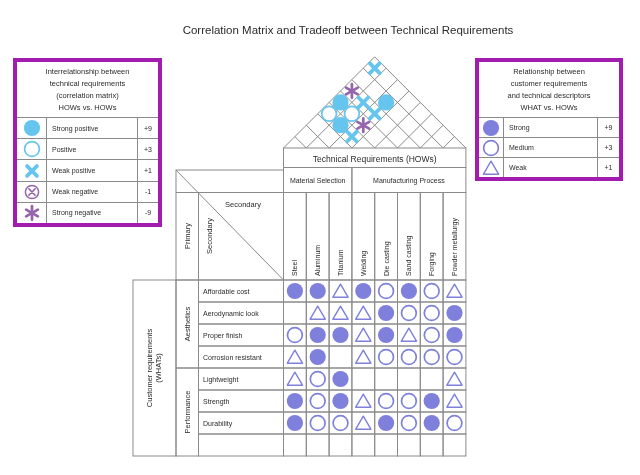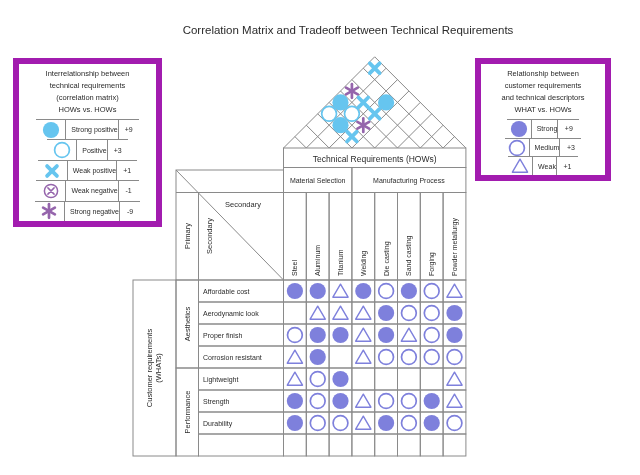--- a/index.html
+++ b/index.html
@@ -1,21 +1,21 @@
 <!DOCTYPE html>
 <html><head>
 <meta charset="utf-8">
 <style>
   html,body{margin:0;padding:0;background:#fff;}
   .canvas{position:relative;width:640px;height:475px;background:#fff;overflow:hidden;
           font-family:"Liberation Sans",sans-serif;}
   .title{position:absolute;top:24px;left:0;width:100%;text-align:center;
          font-size:11.5px;color:#2b2b2b;padding-left:28px;}
-  .legend{position:absolute;border:6px solid #a21caf;background:#fff;
-          display:flex;flex-direction:column;box-sizing:border-box;align-items:center;}
+  .legend{position:absolute;border:4px solid #a21caf;background:#fff;
+          display:flex;flex-direction:column;box-sizing:border-box;}
   .legend-title{flex:0 0 55px;display:flex;align-items:center;justify-content:center;
                 text-align:center;white-space:pre-line;font-size:7.5px;line-height:12px;
                 color:#2b2b2b;padding:0 2px;}
   .legend-row{flex:1;display:flex;border-top:1px solid #8a8a8a;align-items:stretch;min-height:0;}
   .licon{border-right:1px solid #8a8a8a;display:flex;align-items:center;justify-content:center;flex:none;}
   .llabel{flex:1;display:flex;align-items:center;padding-left:5px;font-size:7px;color:#2b2b2b;}
   .lvalue{border-left:1px solid #8a8a8a;display:flex;align-items:center;justify-content:center;
           font-size:7px;color:#2b2b2b;flex:none;}
   #house-svg{position:absolute;left:0;top:0;}
   svg text{font-family:"Liberation Sans",sans-serif;}
@@ -84,21 +84,21 @@
               <path d="M0,-6.8L0,6.8" stroke="#9565AC" stroke-width="2.7" stroke-linecap="round" transform="rotate(60)" fill="none"></path>
               <path d="M0,-6.8L0,6.8" stroke="#9565AC" stroke-width="2.7" stroke-linecap="round" transform="rotate(120)" fill="none"></path>
             </g>
           </svg>
         </div>
         <div class="llabel">Strong negative</div>
         <div class="lvalue" style="width: 20px;">-9</div>
       </div>
     </div>
 
-  <div class="legend" id="legend-right" style="left:475px;top:58px;width:136px;height:123px;">
+  <div class="legend" id="legend-right" style="left:475px;top:58px;width:148px;height:123px;">
     <div class="legend-title">Relationship between
 customer requirements
 and technical descriptors
 WHAT vs. HOWs</div>
   <div class="legend-row">
         <div class="licon" style="width: 24px;">
           <svg width="22" height="22" viewBox="-11 -11 22 22">
             <g transform="translate(0,0)">
               <circle r="8.1" fill="#7E80DC"></circle>
             </g>

